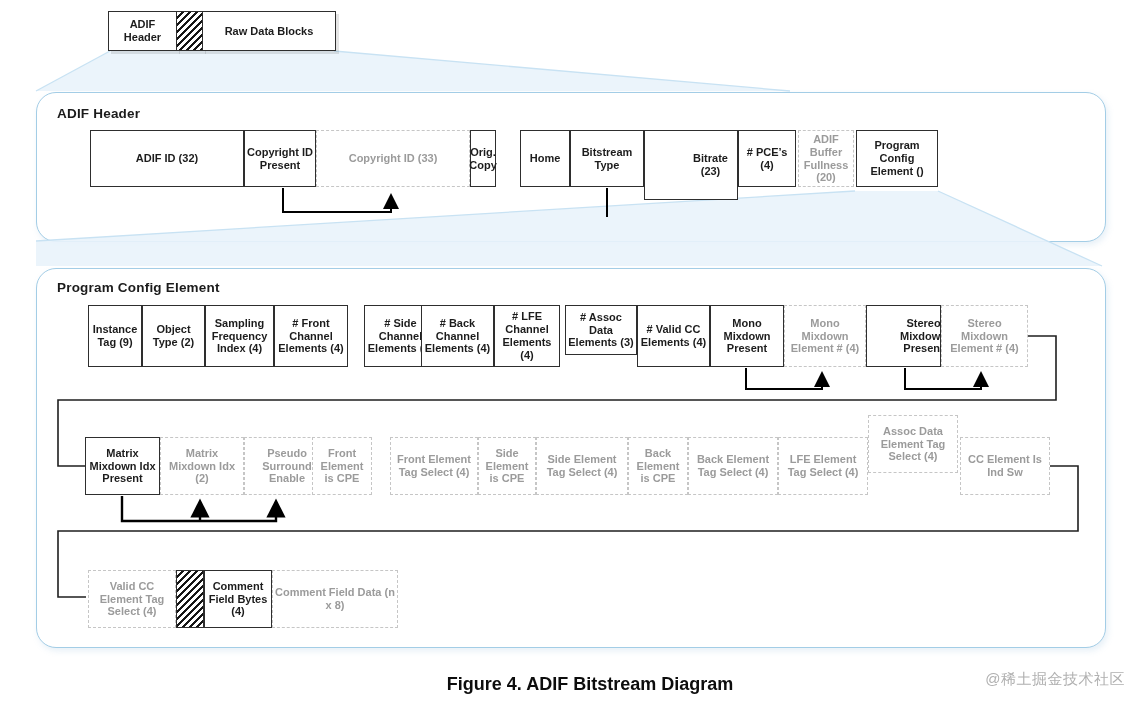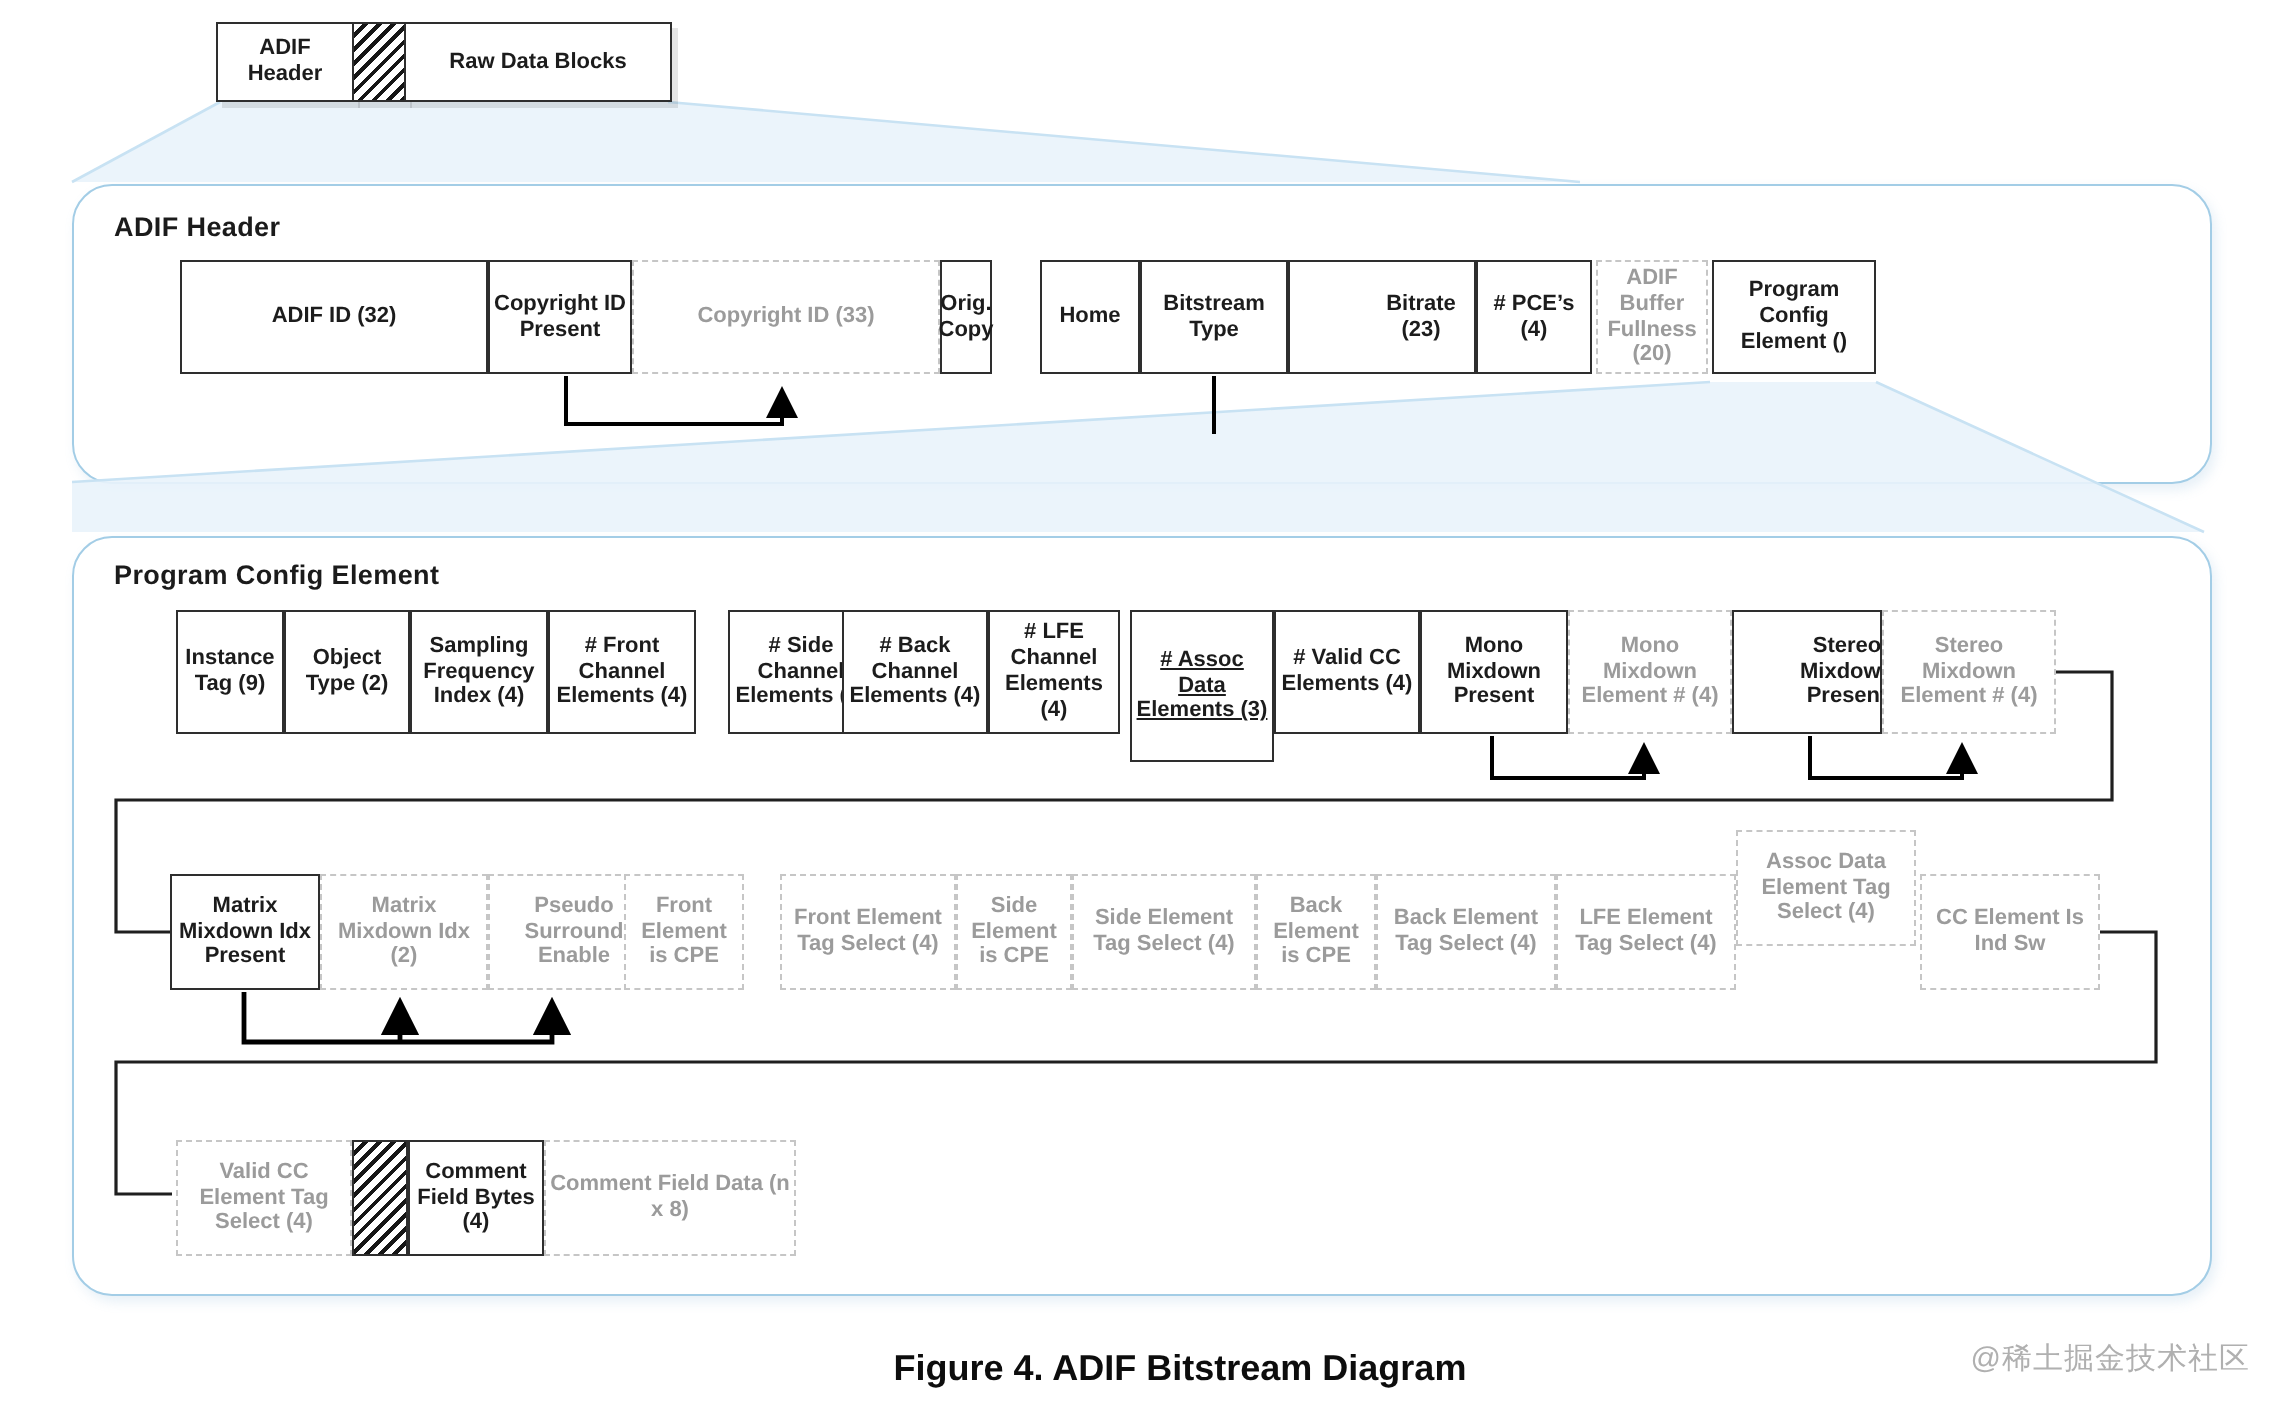--- a/index.html
+++ b/index.html
@@ -79,21 +79,21 @@
       </div>
       <div class="fbox solid" style="left: 470px; top: 130px; width: 26px; height: 57px;">
         <span>Orig. Copy</span>
       </div>
       <div class="fbox solid" style="left: 520px; top: 130px; width: 50px; height: 57px;">
         <span>Home</span>
       </div>
       <div class="fbox solid" style="left: 570px; top: 130px; width: 74px; height: 57px;">
         <span>Bitstream Type</span>
       </div>
-      <div class="fbox solid" style="left: 644px; top: 130px; width: 94px; height: 57px; padding-left: 41px;">
+      <div class="fbox solid" style="left: 644px; top: 130px; width: 94px; height: 70px; padding-left: 41px;">
         <span>Bitrate (23)</span>
       </div>
       <div class="fbox solid" style="left: 738px; top: 130px; width: 58px; height: 57px;">
         <span># PCE’s (4)</span>
       </div>
       <div class="fbox optional" style="left: 798px; top: 130px; width: 56px; height: 57px;">
         <span>ADIF Buffer Fullness (20)</span>
       </div>
       <div class="fbox solid" style="left: 856px; top: 130px; width: 82px; height: 57px;">
         <span>Program Config Element ()</span>
@@ -112,21 +112,21 @@
       </div>
       <div class="fbox solid" style="left: 364px; top: 305px; width: 73px; height: 62px;">
         <span># Side Channel Elements (4)</span>
       </div>
       <div class="fbox solid" style="left: 421px; top: 305px; width: 73px; height: 62px;">
         <span># Back Channel Elements (4)</span>
       </div>
       <div class="fbox solid" style="left: 494px; top: 305px; width: 66px; height: 62px;">
         <span># LFE Channel Elements (4)</span>
       </div>
-      <div class="fbox solid" style="left: 565px; top: 305px; width: 72px; height: 76px; text-decoration: underline;">
+      <div class="fbox solid" style="left: 565px; top: 305px; width: 72px; height: 50px;">
         <span># Assoc Data Elements (3)</span>
       </div>
       <div class="fbox solid" style="left: 637px; top: 305px; width: 73px; height: 62px;">
         <span># Valid CC Elements (4)</span>
       </div>
       <div class="fbox solid" style="left: 710px; top: 305px; width: 74px; height: 62px;">
         <span>Mono Mixdown Present</span>
       </div>
       <div class="fbox optional" style="left: 784px; top: 305px; width: 82px; height: 62px;">
         <span>Mono Mixdown Element # (4)</span>

